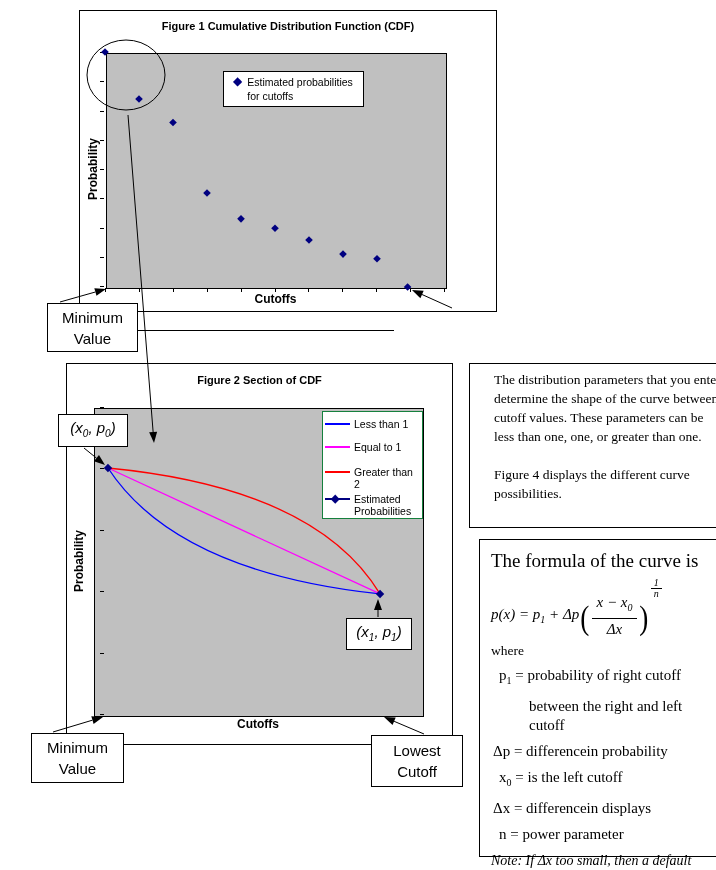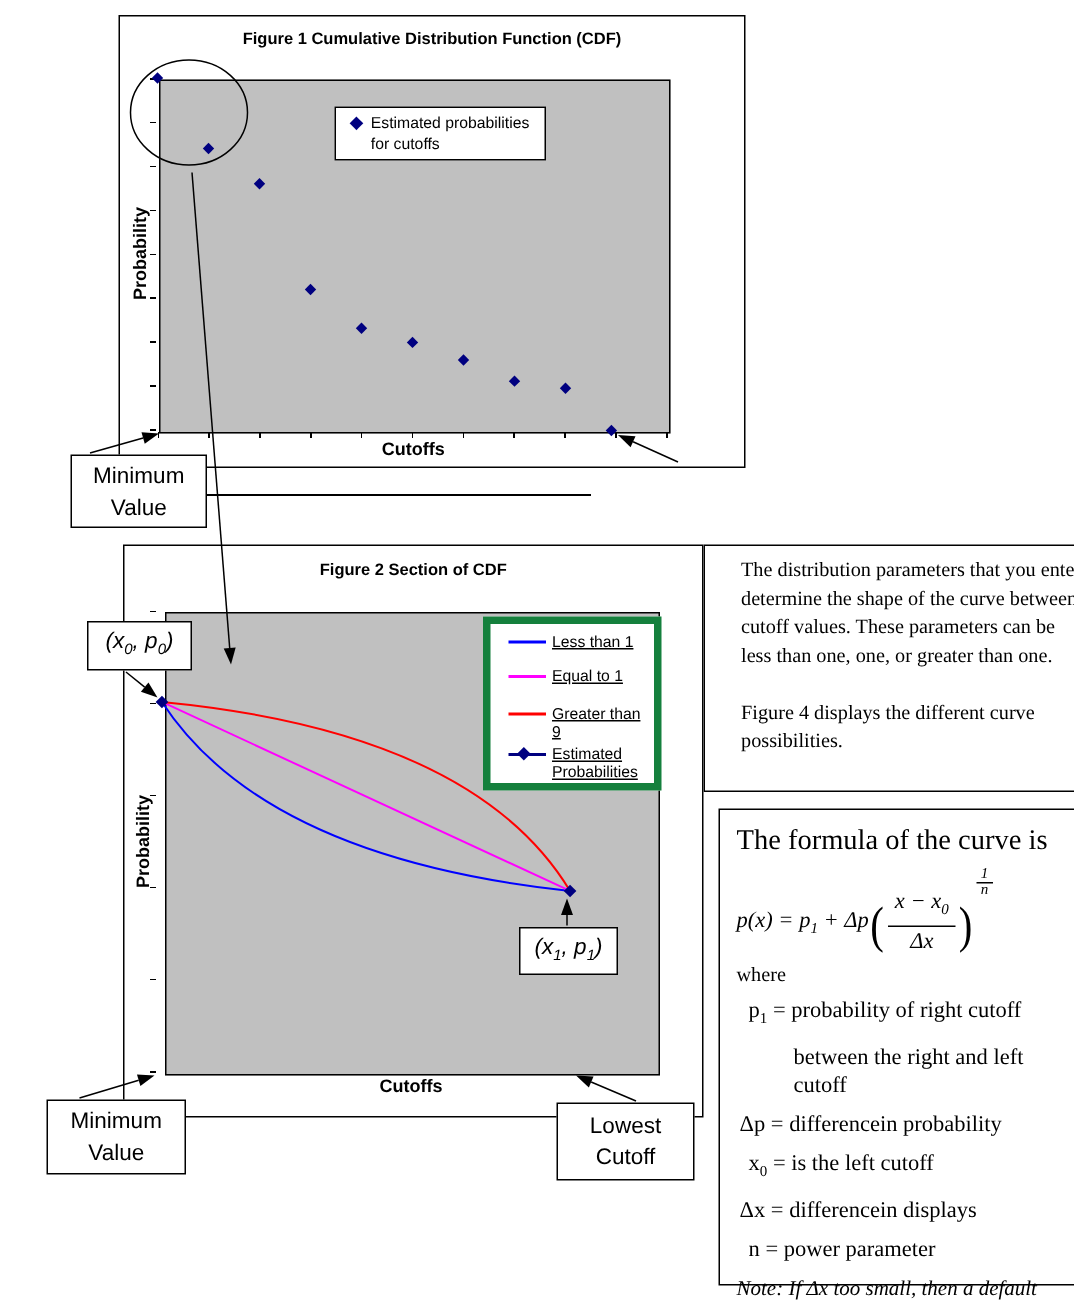--- a/index.html
+++ b/index.html
@@ -14,22 +14,22 @@
           transform:rotate(-90deg);}
   #overlay{position:absolute;left:0;top:0;z-index:5;pointer-events:none;}
   .callout{position:absolute;border:1px solid #000;background:#fff;z-index:7;
            display:flex;align-items:center;justify-content:center;text-align:center;
            font-family:Liberation Sans, sans-serif;font-size:15px;line-height:21px;}
   .pointlbl{font-style:italic;}
   .legend1{position:absolute;z-index:6;background:#fff;border:1px solid #000;
            display:flex;align-items:flex-start;gap:5px;padding:3px 4px 2px 9px;
            font-size:10.5px;line-height:14px;}
   .lg1-diamond{color:#000080;font-size:12px;line-height:13px;font-style:normal;}
-  .legend2{position:absolute;z-index:6;background:#fff;border:5px solid #15803d;
-           padding:6px 3px 2px 12px;font-size:10.5px;line-height:12px;text-decoration:underline;}
+  .legend2{position:absolute;z-index:6;background:#fff;border:1px solid #15803d;
+           padding:6px 3px 2px 2px;font-size:10.5px;line-height:12px;}
   .lg2-row{display:flex;align-items:flex-start;gap:4px;}
   .lg2-row.mb1{margin-bottom:11px;} .lg2-row.mb2{margin-bottom:13px;} .lg2-row.mb3{margin-bottom:3px;}
   .lg2-swatch{position:relative;width:25px;flex:0 0 25px;height:12px;display:flex;align-items:center;}
   .lg2-line{display:block;width:100%;height:2px;}
   .lg2-diamond{position:absolute;left:6px;top:-1px;color:#000080;font-size:11px;line-height:12px;}
   .lg2-label{flex:1;}
   .textcard{position:absolute;border:1px solid #000;background:#fff;
             font-family:"Liberation Serif",serif;font-size:13.5px;line-height:19px;}
   .textcard p{margin:0;}
   .textcard p+p{margin-top:19px;}
@@ -60,21 +60,21 @@
     <div class="plot" style="left:26px;top:42px;width:339px;height:234px;"></div>
     <div class="vlabel" style="left:-57px;top:151px;">Probability</div>
     <div class="xlabel" style="left:26px;top:281px;width:339px;">Cutoffs</div>
   </div>
 
   <div class="legend1" style="left:197px;top:71px;width:126px;min-height:29px;">
     <span class="lg1-diamond">◆</span>
     <span>Estimated probabilities for cutoffs</span>
   </div>
 
-  <div class="figbox" style="left:56px;top:363px;width:385px;height:380px;">
+  <div class="figbox" style="left:40px;top:363px;width:385px;height:380px;">
     <div class="figtitle" style="top:10px;">Figure 2 Section of CDF</div>
     <div class="plot" style="left:27px;top:44px;width:328px;height:307px;"></div>
     <div class="vlabel" style="left:-58px;top:190px;">Probability</div>
     <div class="xlabel" style="left:27px;top:353px;width:328px;">Cutoffs</div>
   </div>
 
   <div class="legend2" style="left:296px;top:411px;width:94px;height:98px;">
     <div class="lg2-row mb1">
       <span class="lg2-swatch">
           <i class="lg2-line" style="background: rgb(0, 0, 255);"></i>
@@ -84,21 +84,21 @@
     <div class="lg2-row mb2">
       <span class="lg2-swatch">
           <i class="lg2-line" style="background: rgb(255, 0, 255);"></i>
         </span>
       <span class="lg2-label">Equal to 1</span>
     </div>
     <div class="lg2-row mb3">
       <span class="lg2-swatch">
           <i class="lg2-line" style="background: rgb(255, 0, 0);"></i>
         </span>
-      <span class="lg2-label">Greater than 9</span>
+      <span class="lg2-label">Greater than 2</span>
     </div>
     <div class="lg2-row">
       <span class="lg2-swatch">
           <i class="lg2-line" style="background: rgb(0, 0, 128);"></i>
           <b class="lg2-diamond">◆</b>
         </span>
       <span class="lg2-label">Estimated Probabilities</span>
     </div>
   </div>
 

